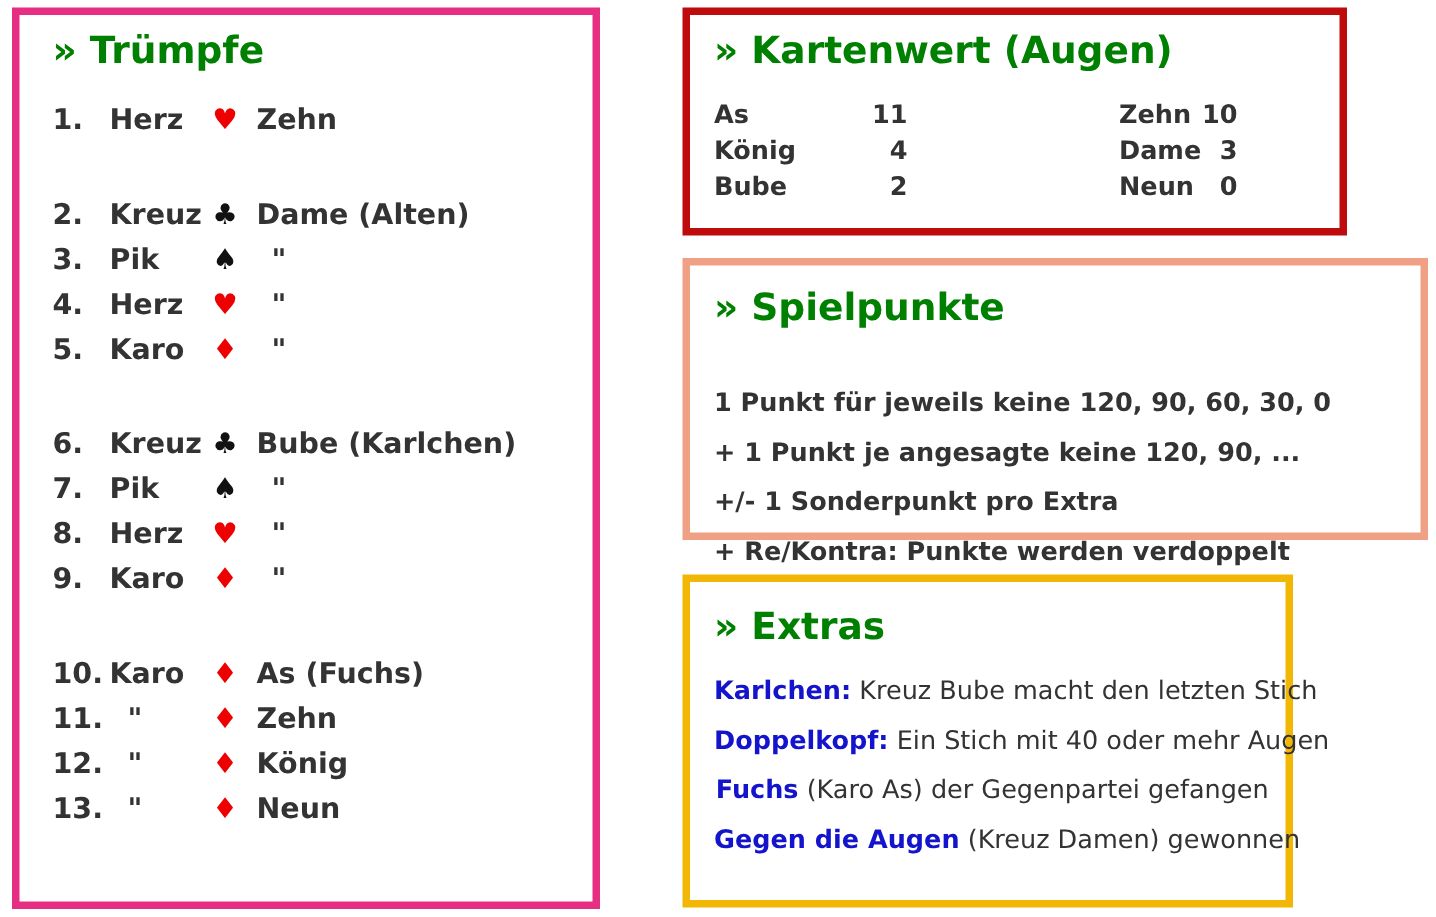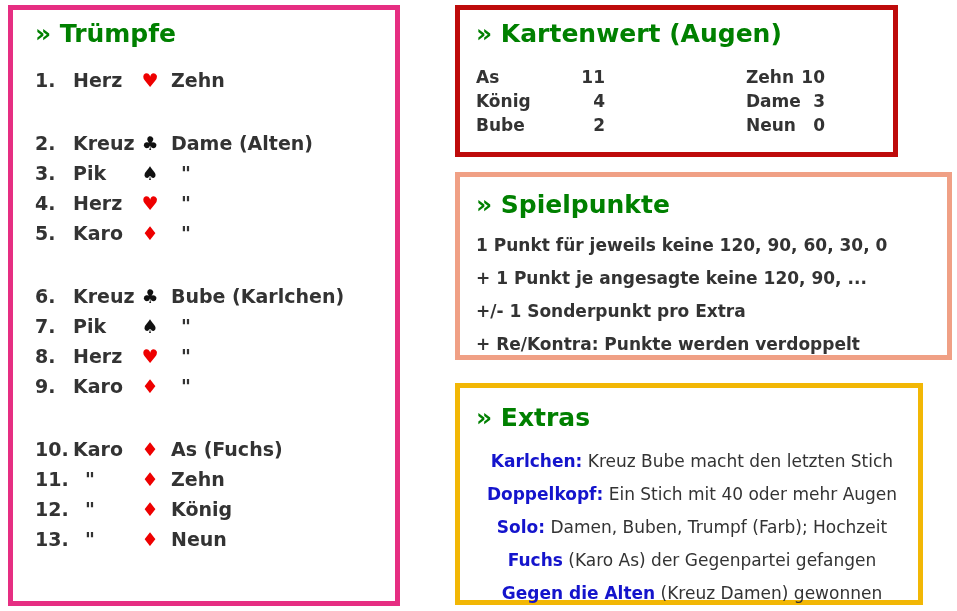--- a/index.html
+++ b/index.html
@@ -6,21 +6,21 @@
   body {
     position:relative; width:957px; height:611px; overflow:hidden;
     font-family:"DejaVu Sans","Liberation Sans",sans-serif;
     color:#333333;
   }
   .box { position:absolute; background:#ffffff; box-sizing:border-box; }
 
   #trumps-box      { left:8px;   top:5px;   width:392px; height:601px; border:5px solid #E62E82; padding:12px 8px 0 22px; }
   #kartenwert-box  { left:455px; top:5px;   width:443px; height:152px; border:5px solid #BE0B0B; padding:12px 12px 0 16px; }
   #spielpunkte-box { left:455px; top:172px; width:497px; height:188px; border:5px solid #F0A085; padding:16px 10px 0 16px; }
-  #extras-box      { left:455px; top:383px; width:468px; height:222px; border:5px solid #F2B705; padding:18px 10px 0 16px; }
+  #extras-box      { left:455px; top:383px; width:407px; height:222px; border:5px solid #F2B705; padding:18px 10px 0 16px; }
 
   .box-title {
     margin:0; color:#008000; font-size:25px; font-weight:bold;
     line-height:24px; white-space:nowrap;
   }
 
   
   #trumps-list { margin-top:19px; font-size:19px; font-weight:bold; }
   .trump-group { margin-bottom:33px; }
   .trump-group:last-child { margin-bottom:0; }
@@ -37,21 +37,21 @@
 
   
   #kartenwert-table { margin-top:19px; font-size:17px; font-weight:bold; }
   .kw-row { display:flex; line-height:24px;align-items:flex-end; }
   .kw-pair { display:flex; justify-content:space-between; }
   .kw-pair.w1 { width:129px; }
   .kw-gap { width:141px; }
   .kw-pair.w2 { width:79px; }
 
   
-  #spielpunkte-lines { margin-top:12px; }
+  #spielpunkte-lines { margin-top:36px; }
   .sp-line {
     margin:0; font-size:17px; font-weight:bold; line-height:33px;
     white-space:nowrap;
   }
 
   
   #extras-lines { margin-top:15px;text-align:center; }
   .extra-line { margin:0; font-size:17px; line-height:33px; white-space:nowrap; }
   .extra-line .lead { color:#1414CC; font-weight:bold; }
   .extra-line .rest { color:#333333; font-weight:normal; }
@@ -198,17 +198,16 @@
     <p class="sp-line">+/- 1 Sonderpunkt pro Extra</p>
     <p class="sp-line">+ Re/Kontra: Punkte werden verdoppelt</p>
   </div>
 </section>
 
 <section class="box" id="extras-box">
   <h2 class="box-title">» Extras</h2>
   <div id="extras-lines">
     <p class="extra-line"><span class="lead">Karlchen:</span><span class="rest"> Kreuz Bube macht den letzten Stich</span></p>
     <p class="extra-line"><span class="lead">Doppelkopf:</span><span class="rest"> Ein Stich mit 40 oder mehr Augen</span></p>
-    <p class="extra-line"><span class="lead">Solo:</span><span class="rest"> Damen, Buben, Trumpf (Farb); Hochzeit</span></p>
     <p class="extra-line"><span class="lead">Fuchs</span><span class="rest"> (Karo As) der Gegenpartei gefangen</span></p>
-    <p class="extra-line"><span class="lead">Gegen die Alten</span><span class="rest"> (Kreuz Damen) gewonnen</span></p>
+    <p class="extra-line"><span class="lead">Gegen die Augen</span><span class="rest"> (Kreuz Damen) gewonnen</span></p>
   </div>
 </section>
 
 </body></html>

